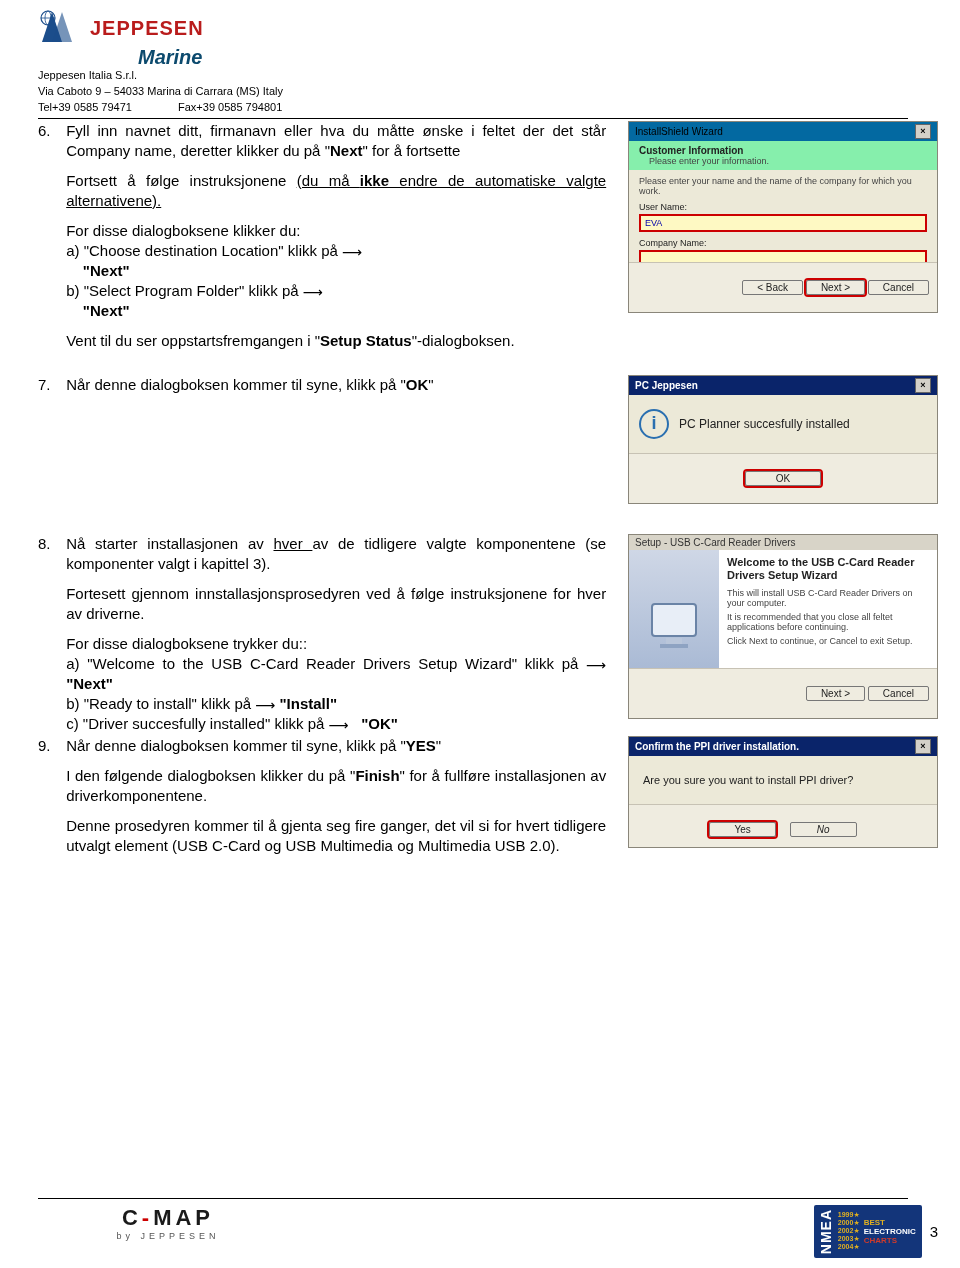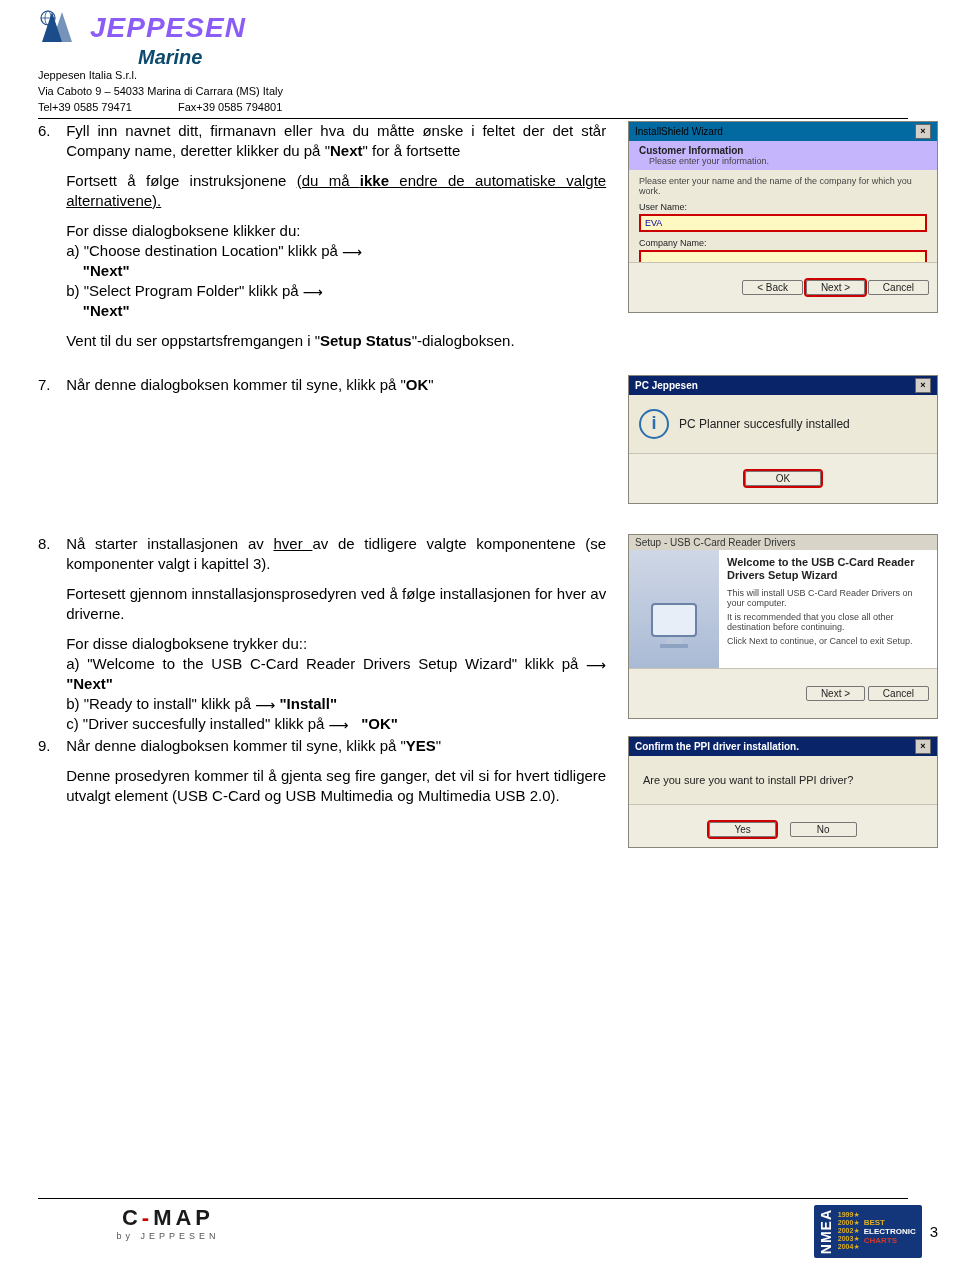--- a/index.html
+++ b/index.html
@@ -18,21 +18,21 @@
     height: 1268px;
   }
   
   .hdr {
     position: absolute;
     left: 38px; top: 8px;
     width: 880px;
   }
   .logo-row { display:flex; align-items:center; gap:10px; }
   .logo-row svg { display:block; }
-  .brand { font-weight: 700; font-size: 28px; letter-spacing: 1px; color:#8b5cf6;font-style:italic; }
+  .brand { font-weight: 700; font-size: 20px; letter-spacing: 1px; color:#b91c1c; }
   .brand-sub { font-size: 20px; font-style: italic; font-weight:700; color:#0c4a6e; margin-left: 100px; line-height: 18px;}
   .hdr-legal { font-size: 11px; line-height: 14px; margin-top: 2px; }
   .hdr-hr { border:0; border-top:1px solid #000; margin:4px 0 0 0; width: 870px; }
 
   
   .content {
     position: absolute;
     left: 38px; top: 121px;
     width: 900px;
   }
@@ -132,21 +132,21 @@
             </div>
           </div>
         </div>
       </div>
       <div class="right">
         <div class="shot" style="height:192px; position:relative;">
           <div class="titlebar" style="background:#0369a1; color:#000; font-weight:400;">
             <span>InstallShield Wizard</span>
             <span class="xbtn">×</span>
           </div>
-          <div style="padding:4px 10px; background:#c4b5fd;">
+          <div style="padding:4px 10px; background:#86efac;">
             <div style="font-weight:700; font-size:10px;">Customer Information</div>
             <div class="smalltxt" style="margin-left:10px;">Please enter your information.</div>
           </div>
           <div class="pane" style="background:#ece9d8;">
             <div class="smalltxt">Please enter your name and the name of the company for which you work.</div>
             <div class="field-label">User Name:</div>
             <div class="field" style="padding-left:4px; font-size:9px; line-height:14px; color:#00a;">
               <span>EVA</span>
             </div>
             <div class="field-label">Company Name:</div>
@@ -186,21 +186,21 @@
         </div>
       </div>
     </div>
 
     <div class="row" style="margin-top:30px;">
       <div class="left">
         <div class="step">
           <span class="step-num">8.</span>
           <div class="step-body">
             <span>Nå starter installasjonen av </span><span class="u">hver </span><span>av de tidligere valgte komponentene (se komponenter valgt i kapittel 3).</span>
-            <div class="sub">Fortesett gjennom innstallasjonsprosedyren ved å følge installasjonen for hver av driverne.</div>
+            <div class="sub">Fortesett gjennom innstallasjonsprosedyren ved å følge instruksjonene for hver av driverne.</div>
             <div class="sub">For disse dialogboksene trykker du::</div>
             <div><span>a) "Welcome to the USB C-Card Reader Drivers Setup Wizard" klikk på </span><span class="arrow">⟶</span> <span class="b">"Next"</span></div>
             <div><span>b) "Ready to install" klikk på </span><span class="arrow">⟶</span> <span class="b">"Install"</span></div>
             <div><span>c) "Driver succesfully installed" klikk på </span><span class="arrow">⟶</span>&nbsp;&nbsp; <span class="b">"OK"</span></div>
           </div>
         </div>
       </div>
       <div class="right">
         <div class="shot" style="height:185px; position:relative;">
           <div class="titlebar" style="background:#d8d4c8; color:#333; font-weight:400;">
@@ -210,53 +210,56 @@
             <div style="width:90px; background:linear-gradient(#cfd7e6,#9fb2d0); display:flex; align-items:center; justify-content:center;">
               <svg width="60" height="60">
                 <rect x="8" y="8" width="44" height="32" rx="3" fill="#e8eef7" stroke="#6a83a6" stroke-width="2"></rect>
                 <rect x="22" y="42" width="16" height="6" fill="#b9c6da"></rect>
                 <rect x="16" y="48" width="28" height="4" fill="#8ea3c2"></rect>
               </svg>
             </div>
             <div style="flex:1; padding:6px 8px; background:#fff;">
               <div style="font-weight:700; font-size:11px; line-height:13px;">Welcome to the USB C-Card Reader Drivers Setup Wizard</div>
               <div class="smalltxt" style="margin-top:6px;">This will install USB C-Card Reader Drivers on your computer.</div>
-              <div class="smalltxt" style="margin-top:4px;">It is recommended that you close all other destination before continuing.</div>
+              <div class="smalltxt" style="margin-top:4px;">It is recommended that you close all feltet applications before continuing.</div>
               <div class="smalltxt" style="margin-top:4px;">Click Next to continue, or Cancel to exit Setup.</div>
             </div>
           </div>
           <div class="btn-row" style="position:absolute; bottom:0; left:0; right:0;">
             <span class="btn">Next &gt;</span>
             <span class="btn">Cancel</span>
           </div>
         </div>
       </div>
     </div>
 
     <div class="row" style="margin-top:-22px;">
       <div class="left">
         <div class="step">
           <span class="step-num">9.</span>
           <div class="step-body">
             <span>Når denne dialogboksen kommer til syne, klikk på "</span><span class="b">YES</span><span>"</span>
+            <div class="sub">
+              <span>I den følgende dialogboksen klikker du på "</span><span class="b">Finish</span><span>" for å fullføre installasjonen av driverkomponentene.</span>
+            </div>
             <div class="sub">Denne prosedyren kommer til å gjenta seg fire ganger, det vil si for hvert tidligere utvalgt element (USB C-Card og USB Multimedia og Multimedia USB 2.0).</div>
           </div>
         </div>
       </div>
       <div class="right">
         <div class="shot">
           <div class="titlebar">
             <span>Confirm the PPI driver installation.</span>
             <span class="xbtn">×</span>
           </div>
           <div class="pane" style="font-size:11px; padding:18px 14px;">Are you sure you want to install PPI driver?</div>
           <div class="btn-row" style="text-align:center; padding-bottom:10px;">
             <span class="btn" style="outline:2px solid #c00; padding:1px 24px;">Yes</span>
             &nbsp;&nbsp;&nbsp;
-            <span class="btn" style="padding:1px 26px;">No</span>
+            <span class="btn" style="padding:1px 26px;font-style:italic;">No</span>
           </div>
         </div>
       </div>
     </div>
 
   </div>
 
   <div class="ftr">
     <hr class="ftr-hr">
     <div class="ftr-row">

